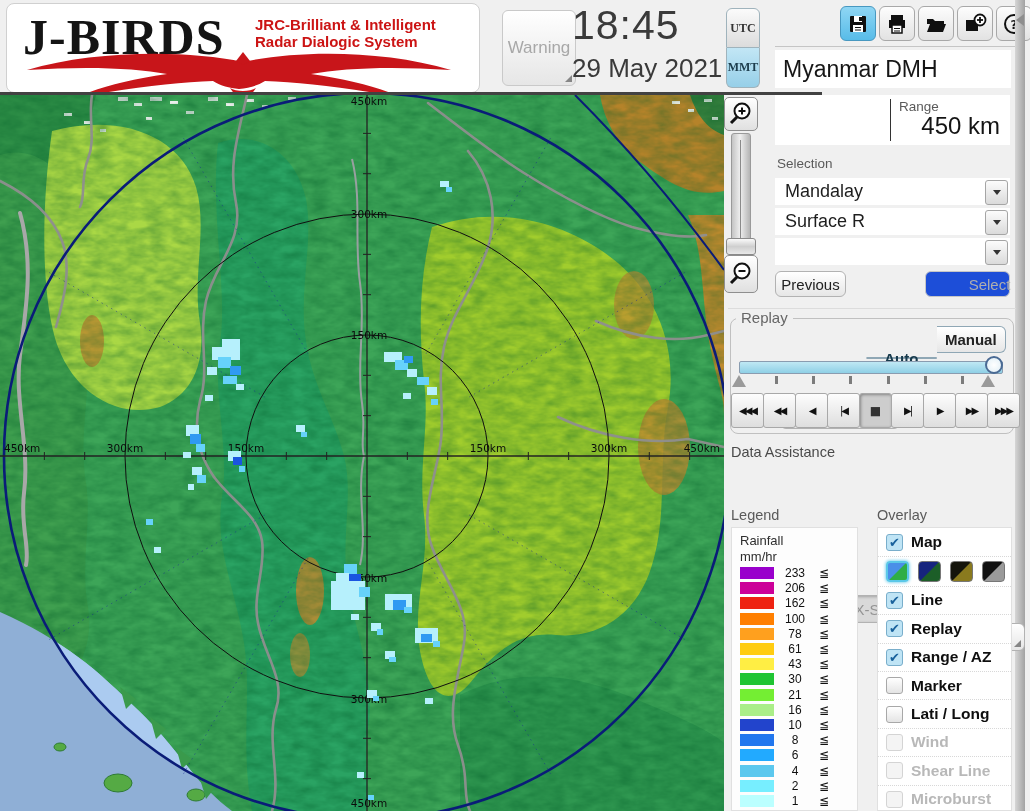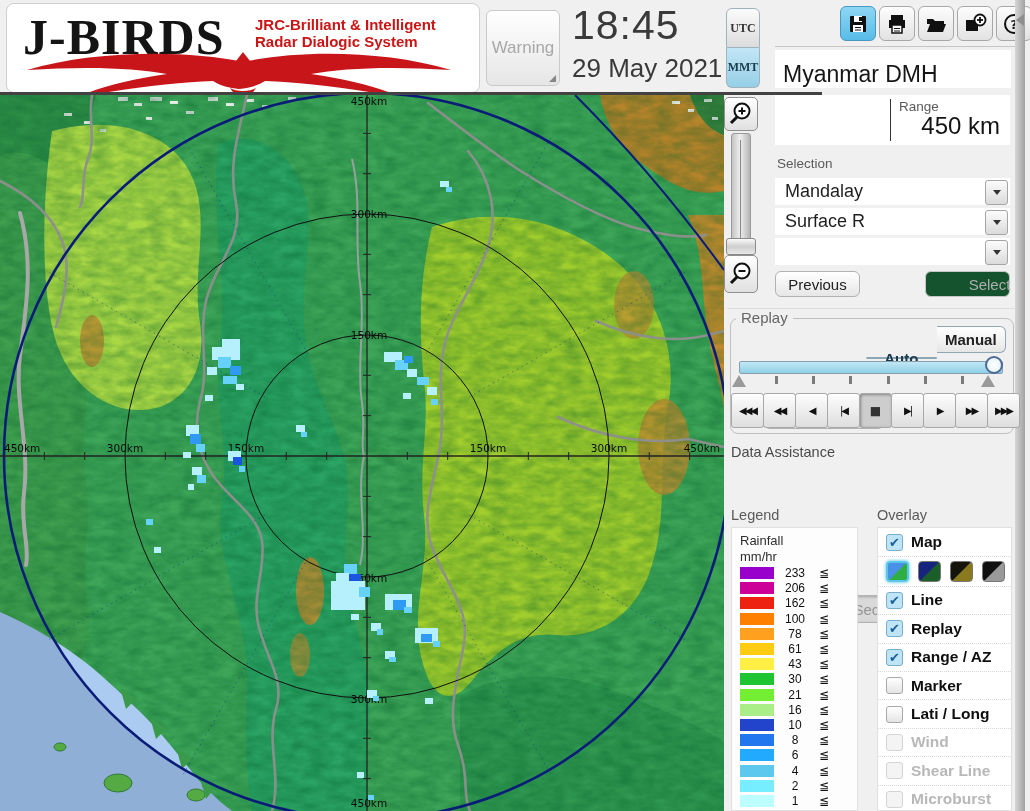--- a/index.html
+++ b/index.html
@@ -10,41 +10,41 @@
   
   .logo-card{left:6px;top:3px;width:472px;height:88px;background:#fff;border:1px solid #d0d0d0;border-radius:8px;overflow:hidden;}
   .logo-title{position:absolute;left:16px;top:4px;font-family:"Liberation Serif","DejaVu Serif",serif;
               font-weight:bold;font-size:50px;letter-spacing:1px;color:#141414;}
   .logo-sub{position:absolute;left:248px;top:12px;color:#cc1414;font-weight:bold;font-size:15px;line-height:1.15;white-space:nowrap;}
   .eagle{position:absolute;left:10px;top:46px;}
   .hdr-darkline{left:0;top:92px;width:822px;height:3px;background:#424242;}
 
   .btn{display:flex;align-items:center;justify-content:center;background:linear-gradient(#ffffff,#e6e6e6);
        border:1px solid #b2b2b2;border-radius:5px;color:#222;box-sizing:border-box;}
-  .corner{position:relative;}
+  .corner{position:relative;margin-left:16px;}
   .corner::after{content:"";position:absolute;right:3px;bottom:3px;width:0;height:0;
        border-style:solid;border-width:0 0 7px 7px;border-color:transparent transparent #868686 transparent;}
 
   .warning-btn{left:486px;top:10px;width:74px;height:76px;border-radius:6px;color:#a8a8a8;font-size:17px;border-color:#c9c9c9;}
   .clock-time{left:572px;top:2px;font-size:41px;color:#3a3a3a;letter-spacing:1px;}
   .clock-date{left:572px;top:53px;font-size:26px;color:#3a3a3a;}
   .tz{left:726px;top:8px;width:34px;}
   .tz-btn{height:40px;display:flex;align-items:center;justify-content:center;font-size:12px;font-weight:bold;
           border:1px solid #9fb3bc;box-sizing:border-box;background:linear-gradient(#fbfbfb,#dcdcdc);color:#333;font-family:Liberation Serif, serif;}
   .tz-btn.top{border-radius:6px 6px 0 0;}
   .tz-btn.bottom{border-radius:0 0 6px 6px;border-top:none;}
   .tz-btn.selected{background:linear-gradient(#c2e6f5,#96cfe8);color:#1d3d4d;}
 
   .toolbar{left:840px;top:6px;display:flex;gap:3px;}
   .tb{width:34px;height:33px;border-radius:6px;display:flex;align-items:center;justify-content:center;
       background:linear-gradient(#fdfdfd,#e2e2e2);border:1px solid #a8a8a8;}
   .tb.active{background:linear-gradient(#8fd6f4,#58bce8);border-color:#4898c0;}
 
   .station-line{left:775px;top:46px;width:240px;height:1px;background:#c5c5c5;}
-  .station-box{left:775px;top:50px;width:236px;height:38px;background:#fff;display:flex;align-items:flex-end;}
+  .station-box{left:775px;top:50px;width:236px;height:38px;background:#fff;display:flex;align-items:center;}
   .station-box span{margin-left:8px;font-size:23px;color:#161616;}
 
   .splitter{left:1015px;top:0;width:10px;height:811px;background:linear-gradient(90deg,#d6d6d6,#b9b9b9 55%,#a2a2a2);}
   .splitter-arrow{left:1016px;top:14px;width:0;height:0;border-style:solid;border-width:6px 8px 6px 0;
                   border-color:transparent #8e8e8e transparent transparent;}
 
   
   .map-wrap{left:0;top:95px;width:724px;height:716px;background:#3da558;}
   #map-svg text{font-family:"DejaVu Sans",sans-serif;font-size:10.5px;fill:#0b0b0b;}
 
@@ -66,23 +66,23 @@
   .range-label{position:absolute;left:124px;top:4px;}
   .range-value{position:absolute;right:10px;top:17px;font-size:24px;color:#141414;}
 
   .sel-label{left:777px;top:156px;}
   .dd-row{left:775px;width:235px;height:27px;background:#fff;}
   .dd-val{position:absolute;left:10px;top:3px;font-size:18px;color:#1e1e1e;}
   .dd-arrow{position:absolute;right:2px;top:2px;width:21px;height:23px;border:1px solid #a5a5a5;border-radius:3px;
             background:linear-gradient(#fcfcfc,#dadada);display:flex;align-items:center;justify-content:center;}
   .dd-caret{width:0;height:0;border-style:solid;border-width:5px 4px 0 4px;border-color:#333 transparent transparent transparent;}
 
-  .prev-btn{left:775px;top:271px;width:85px;height:26px;border-radius:6px;font-size:15px;}
+  .prev-btn{left:775px;top:271px;width:71px;height:26px;border-radius:6px;font-size:15px;}
   .select-btn{left:925px;top:271px;width:85px;height:26px;border-radius:6px;font-size:15px;
-              background:#14532d;color:#aeaeae;border-color:#c6c6c6;padding-left:44px;}
+              background:#1d4ed8;color:#aeaeae;border-color:#c6c6c6;padding-left:44px;}
 
   .sep1{left:728px;top:308px;width:288px;height:1px;background:#dcdcdc;}
 
   .replay-box{left:730px;top:318px;width:282px;height:114px;border:1px solid #c0c0c0;border-radius:8px;}
   .replay-label{left:736px;top:309px;background:#f0f0f0;padding:0 5px;color:#666;font-size:15px;}
   .bookmark-btn{left:764px;top:326px;width:120px;height:27px;border-radius:6px;font-size:15px;font-weight:bold;}
   .seg{left:866px;top:326px;width:140px;height:27px;display:flex;}
   .seg-btn{flex:1;display:flex;align-items:center;justify-content:center;font-size:15px;font-weight:bold;
            border:1px solid #8fa7b5;background:linear-gradient(#ffffff,#e6e6e6);box-sizing:border-box;}
   .seg-btn.left{border-radius:6px 0 0 6px;margin-top:31px;}

